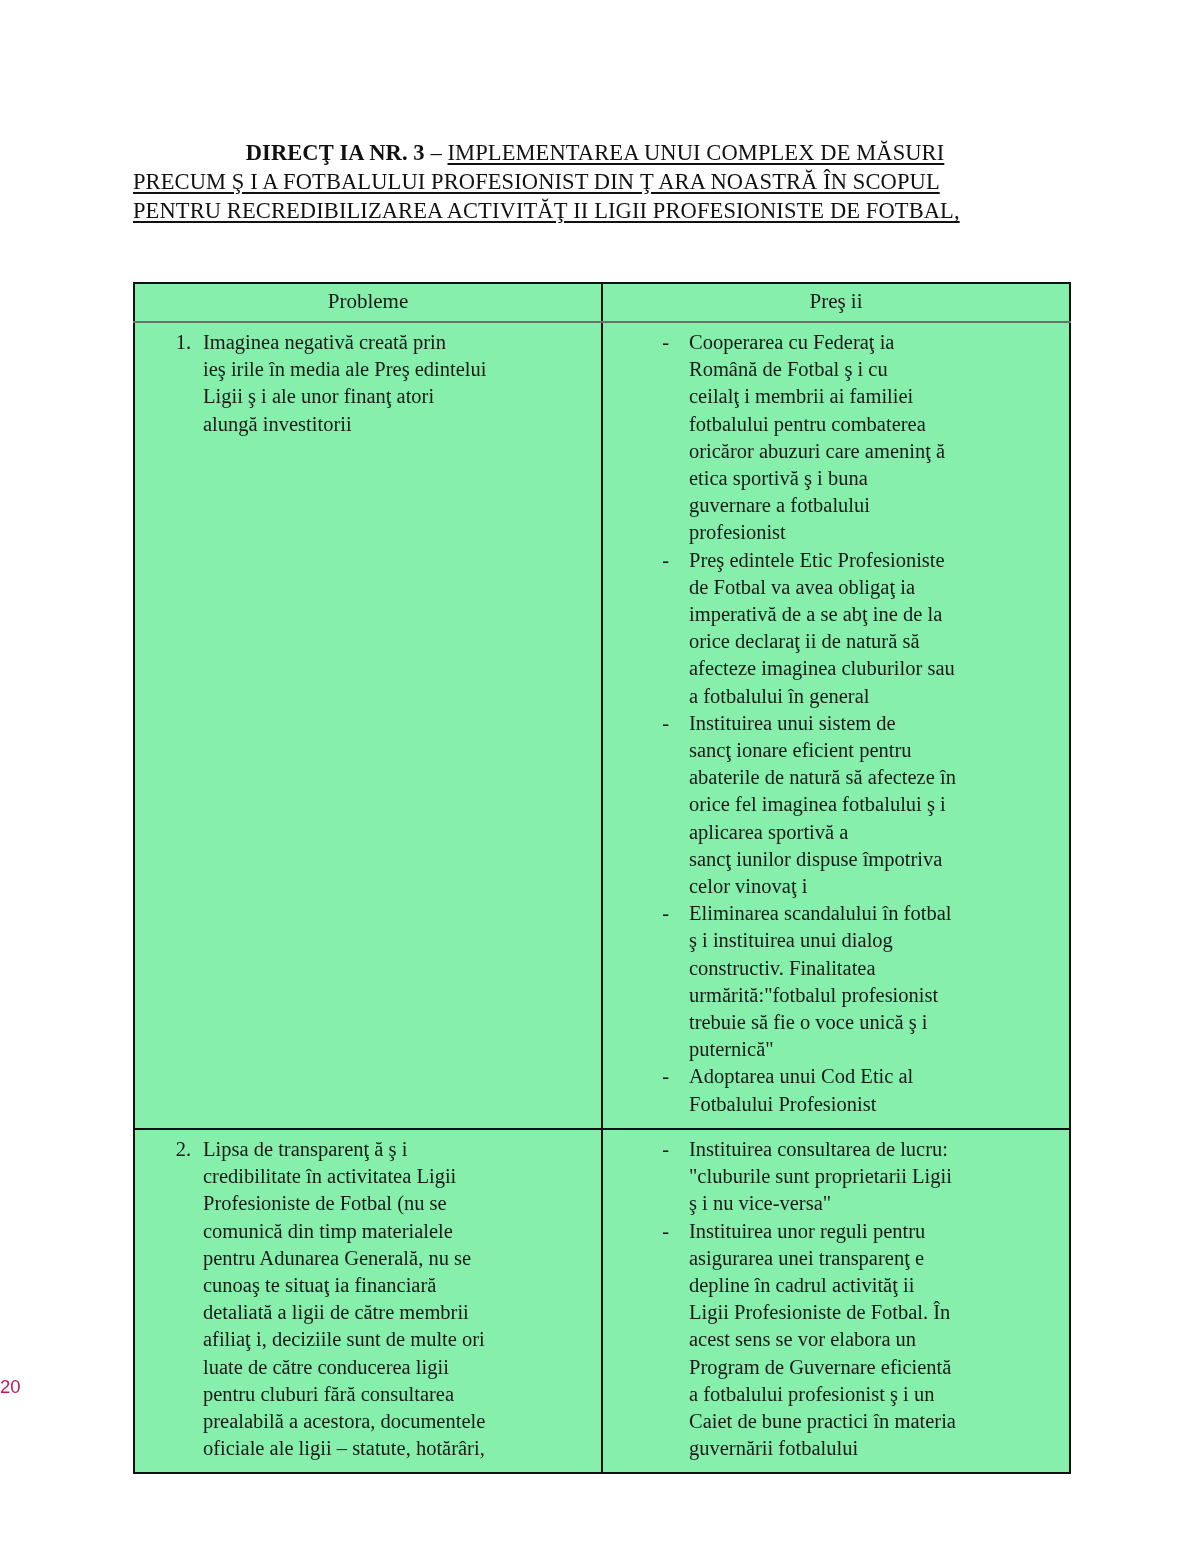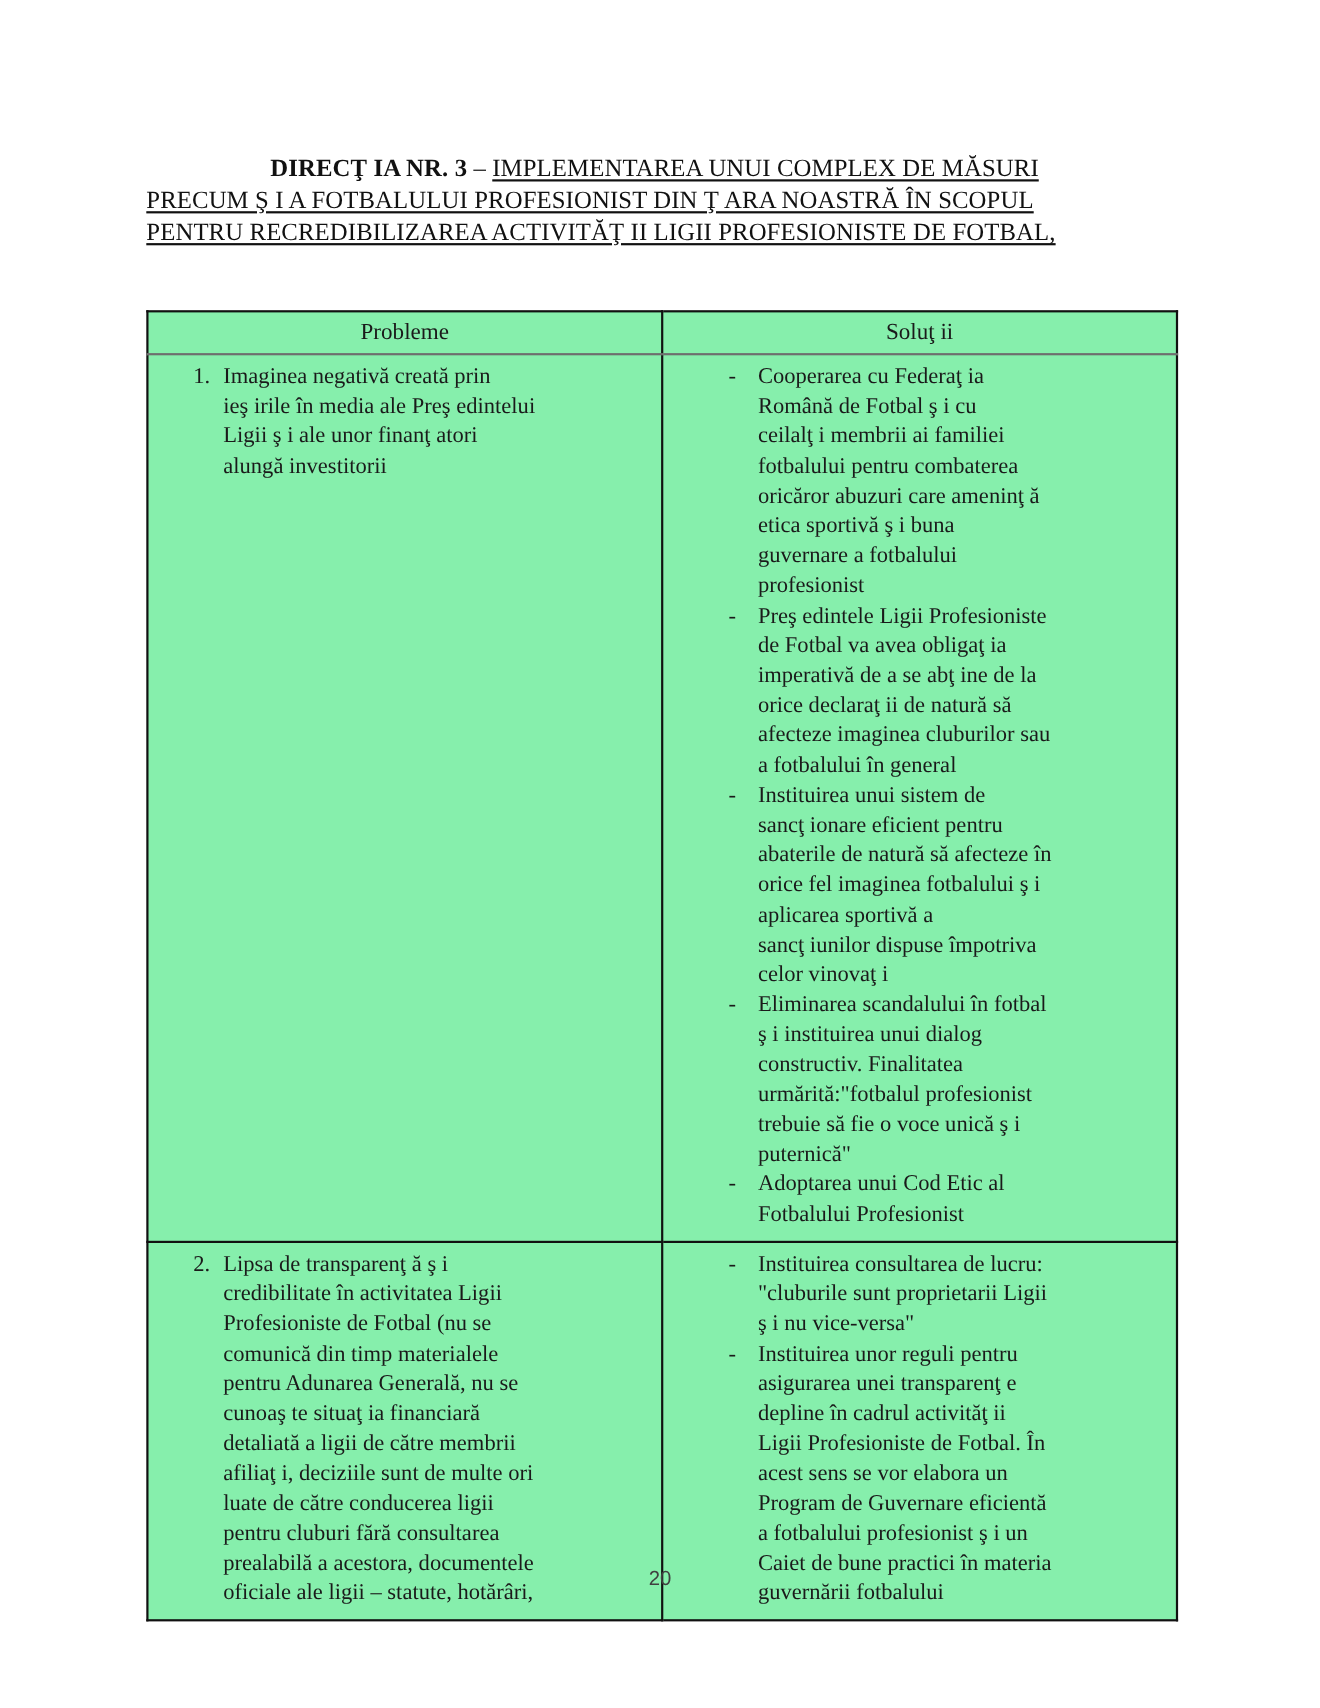--- a/index.html
+++ b/index.html
@@ -114,25 +114,25 @@
   .col-left .item .marker { width: 60px; padding-right: 12px; }
   .col-left .cell-inner { padding-left: 8px; }
 
   .col-right .item .marker { width: 86px; padding-right: 20px; }
   .col-right .cell-inner { padding-left: 0px; }
 
   
   .page-number {
     position: absolute;
     left: 0;
-    top: 1424px;
+    top: 1376px;
     width: 1200px;
-    text-align: center;
+    text-align: left;
     font-size: 18.5px;
-    color: #404040;
+    color: #be185d;
     font-family: "Liberation Sans", sans-serif;
   }
 </style>
 </head>
 <body>
 
 <div class="page">
 
   <div class="title-block">
     <div class="title-line title-line-1"><span class="bold-head">DIRECŢ IA NR. 3</span><span> – </span><span class="uline">IMPLEMENTAREA UNUI COMPLEX DE MĂSURI</span></div>
@@ -141,21 +141,21 @@
   </div>
 
   <table class="doc-table">
     <colgroup>
         <col class="c1">
         <col class="c2">
       </colgroup>
     <thead>
       <tr>
         <th>Probleme</th>
-        <th>Soluţ ii</th>
+        <th>Preş ii</th>
       </tr>
     </thead>
     <tbody>
 
       <tr>
         <td class="col-left">
           <div class="cell-inner">
             <div class="item">
               <span class="marker">1.</span>
               <span class="body">Imaginea negativă creată prin
@@ -173,21 +173,21 @@
 Română de Fotbal ş i cu
 ceilalţ i membrii ai familiei
 fotbalului pentru combaterea
 oricăror abuzuri care ameninţ ă
 etica sportivă ş i buna
 guvernare a fotbalului
 profesionist</span>
             </div>
             <div class="item">
               <span class="marker">-</span>
-              <span class="body">Preş edintele Ligii Profesioniste
+              <span class="body">Preş edintele Etic Profesioniste
 de Fotbal va avea obligaţ ia
 imperativă de a se abţ ine de la
 orice declaraţ ii de natură să
 afecteze imaginea cluburilor sau
 a fotbalului în general</span>
             </div>
             <div class="item">
               <span class="marker">-</span>
               <span class="body">Instituirea unui sistem de
 sancţ ionare eficient pentru

